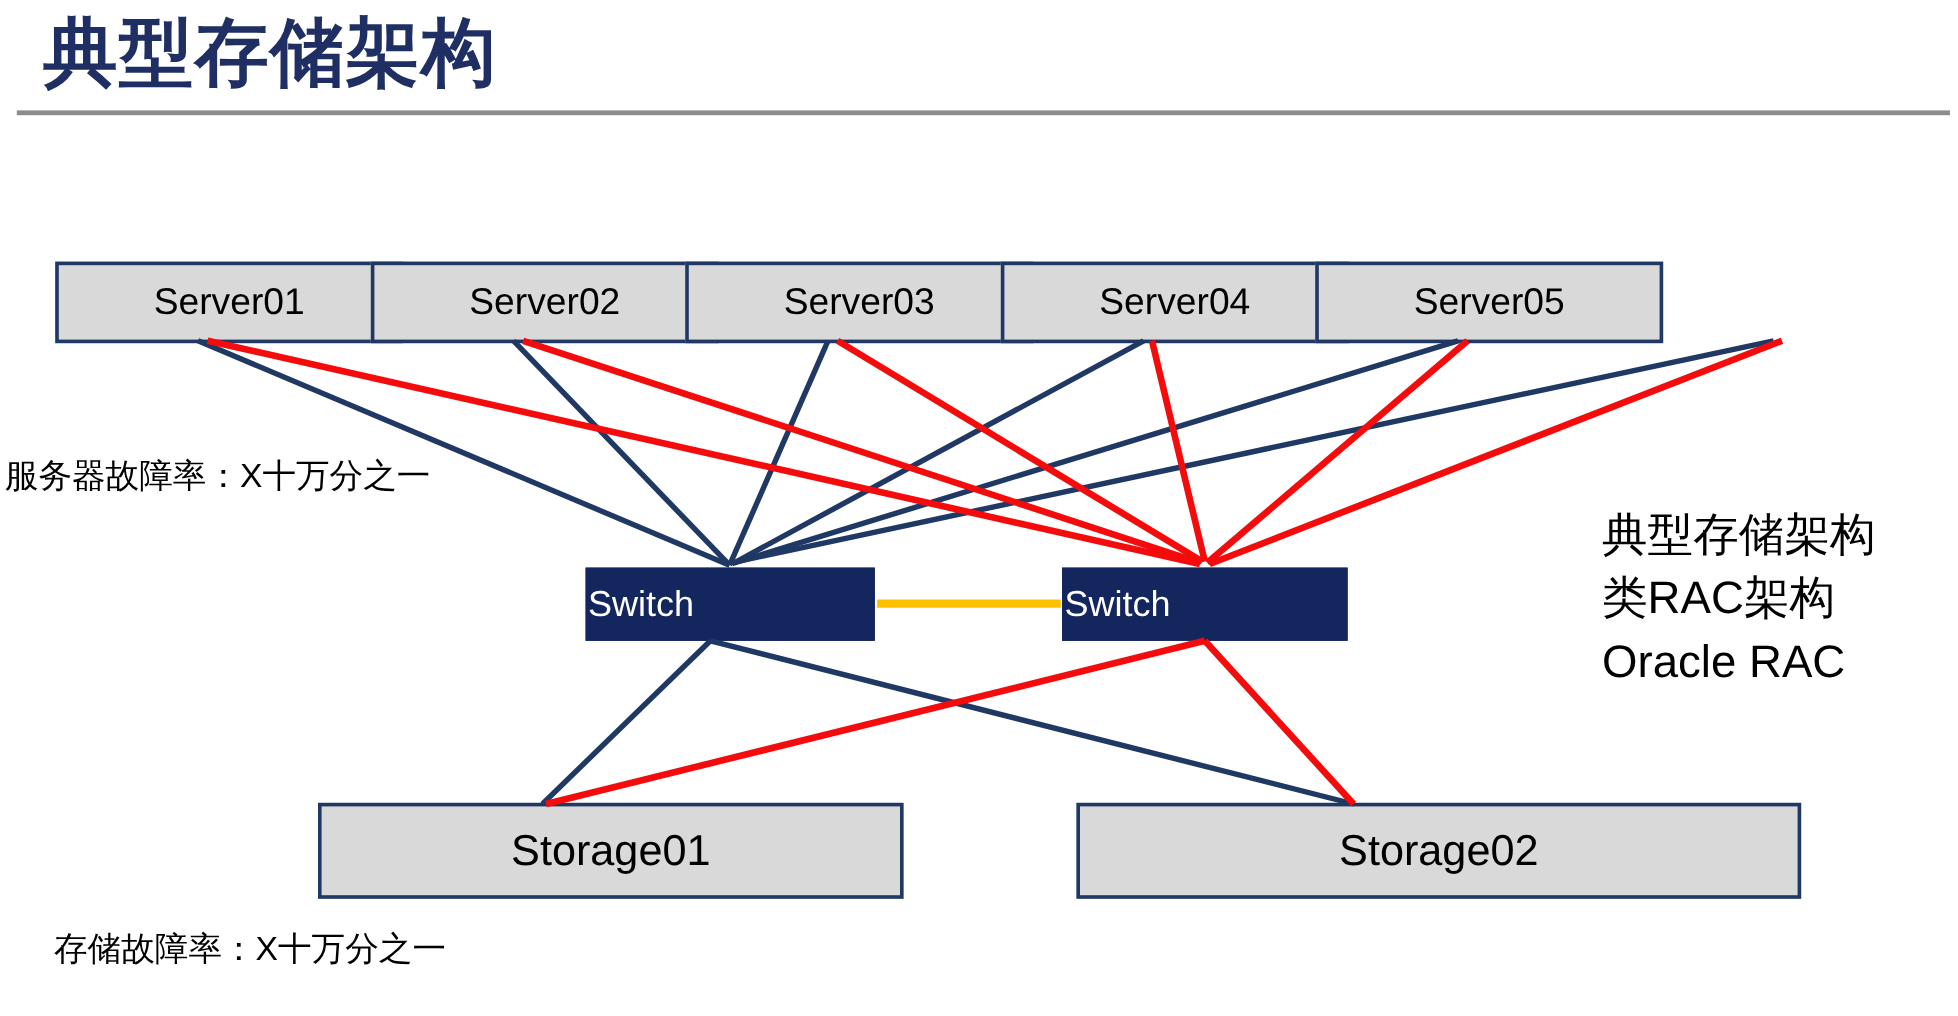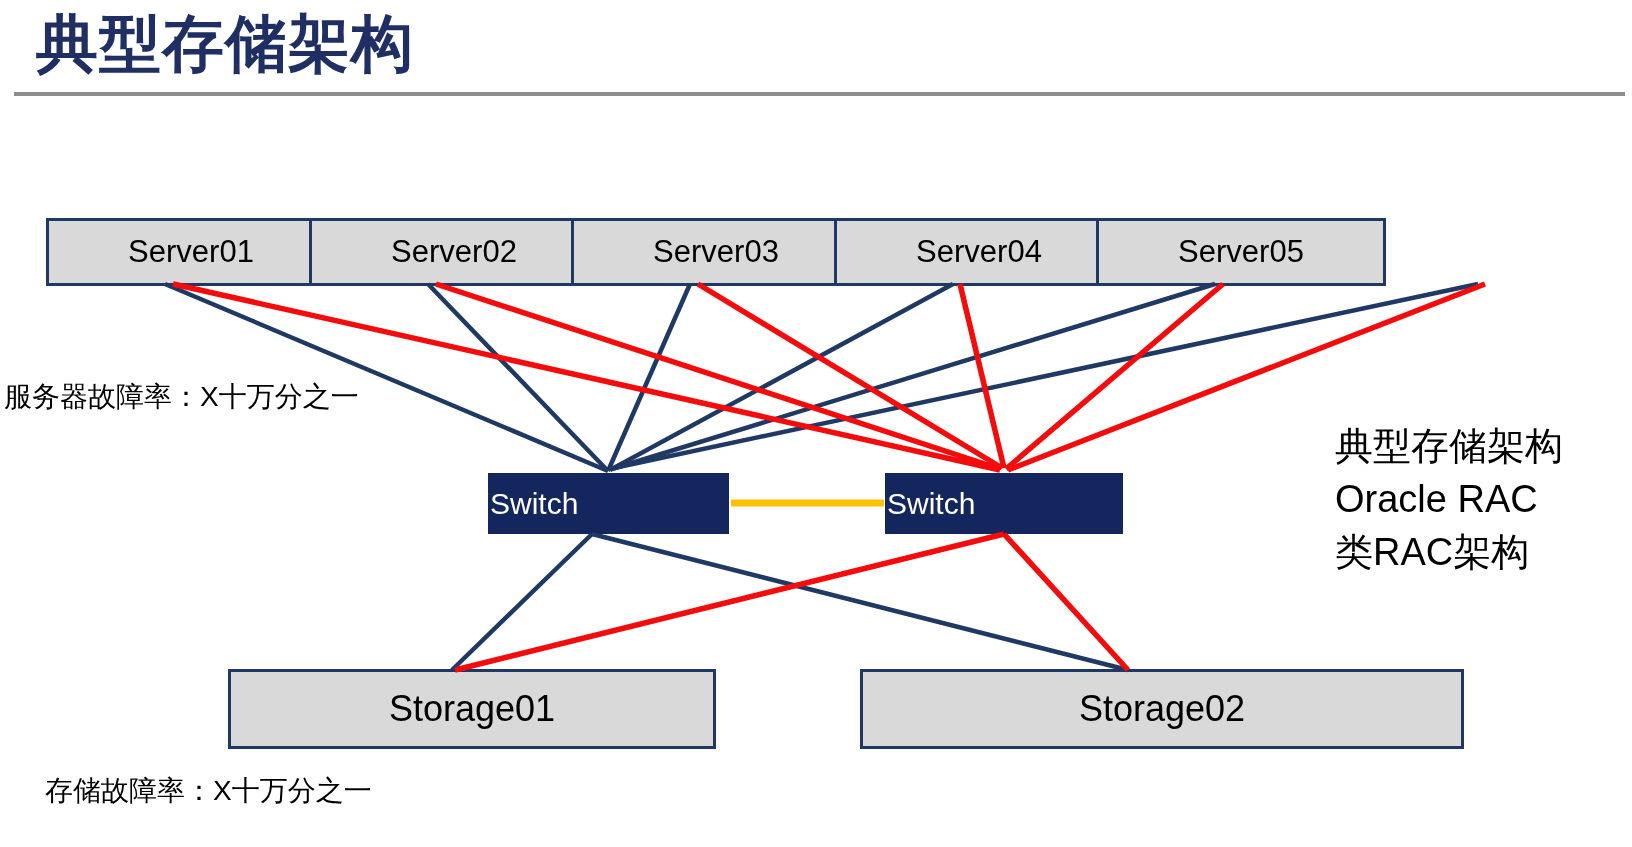--- a/index.html
+++ b/index.html
@@ -42,21 +42,21 @@
   .s1{left:46px}.s2{left:309px}.s3{left:571px}.s4{left:834px}.s5{left:1096px}.s6{left:1359px}
 
   .switch{
     position:absolute;top:473px;height:61px;display:flex;align-items:center;
     background:var(--switch-fill);border:2px solid var(--switch-fill);
     color:#fff;font-size:30px;
   }
   .sw1{left:488px;width:241px;}
   .sw2{left:885px;width:238px;}
 
-  .storage{top:669px;height:80px;font-size:36px;}
+  .storage{top:669px;height:80px;font-size:36px;margin-left:37px;}
   .st1{left:228px;width:488px;}
   .st2{left:860px;width:604px;text-align:right;}
 
   .note{position:absolute;color:var(--text-black);white-space:nowrap;}
   .rate-top{left:4px;top:378px;font-size:28px;}
   .rate-bottom{left:4px;top:772px;font-size:28px;margin-left:41px;}
   .cluster-note{left:1335px;top:420px;font-size:38px;line-height:53px;}
 </style>
 </head>
 <body>
@@ -118,17 +118,17 @@
     <line class="l-red" x1="1004" y1="534" x2="455" y2="670"></line>
     <line class="l-red" x1="1004" y1="534" x2="1128" y2="670"></line>
 
     <line class="l-yellow" x1="731" y1="503" x2="884" y2="503"></line>
   </svg>
 
   <div class="note rate-top">服务器故障率：X十万分之一</div>
   <div class="note rate-bottom">存储故障率：X十万分之一</div>
   <div class="note cluster-note">
     <div>典型存储架构</div>
+    <div>类RAC架构</div>
     <div>Oracle RAC</div>
-    <div>类RAC架构</div>
   </div>
 
 </div>
 
 </body></html>

